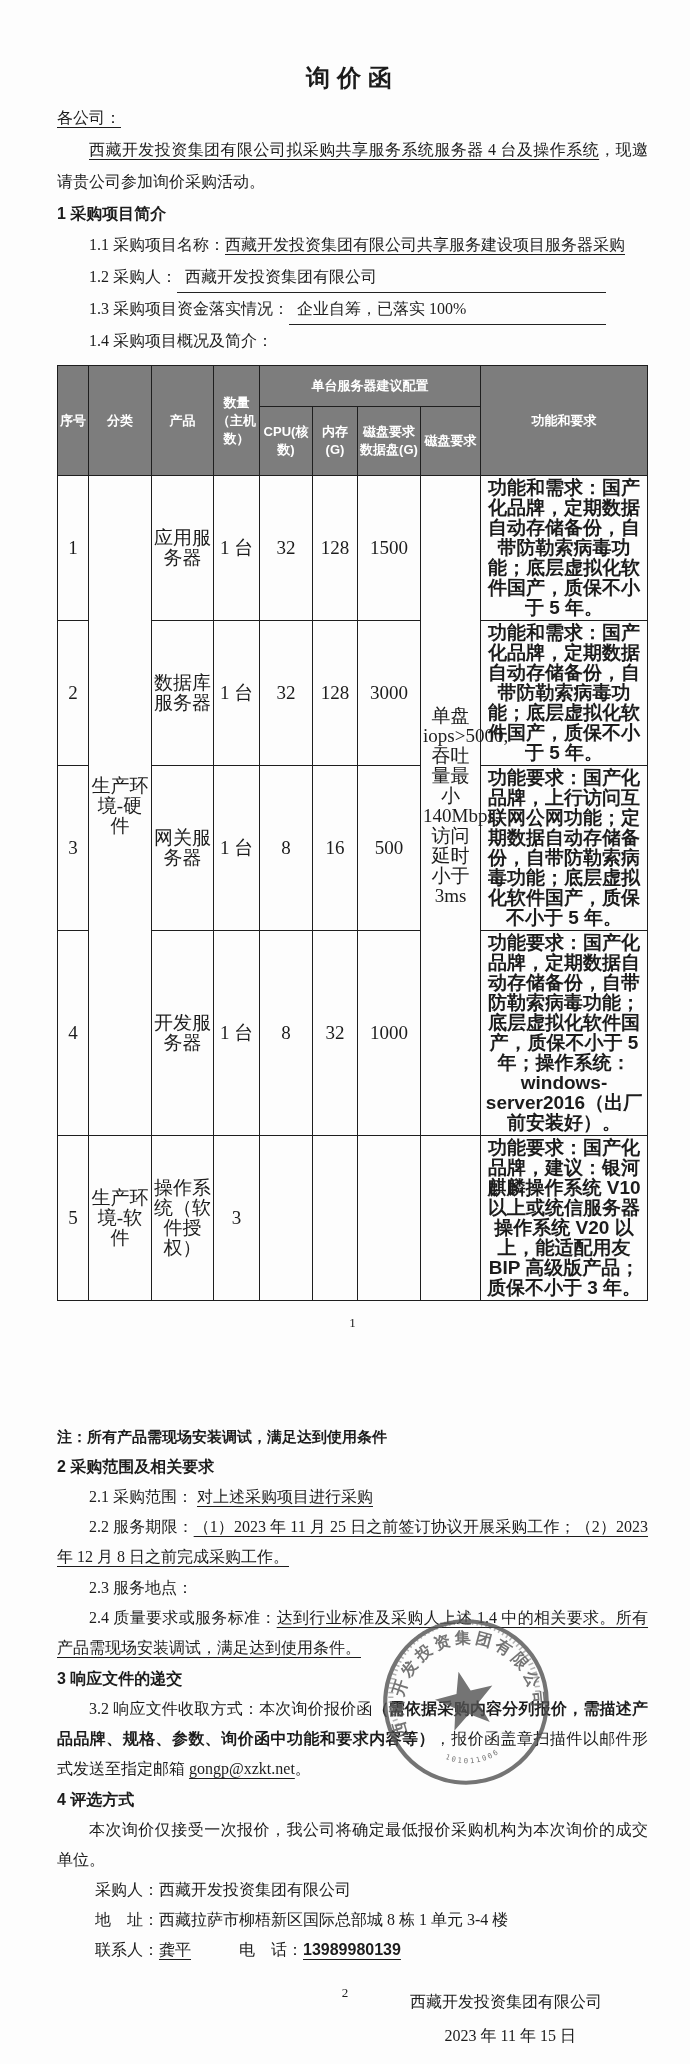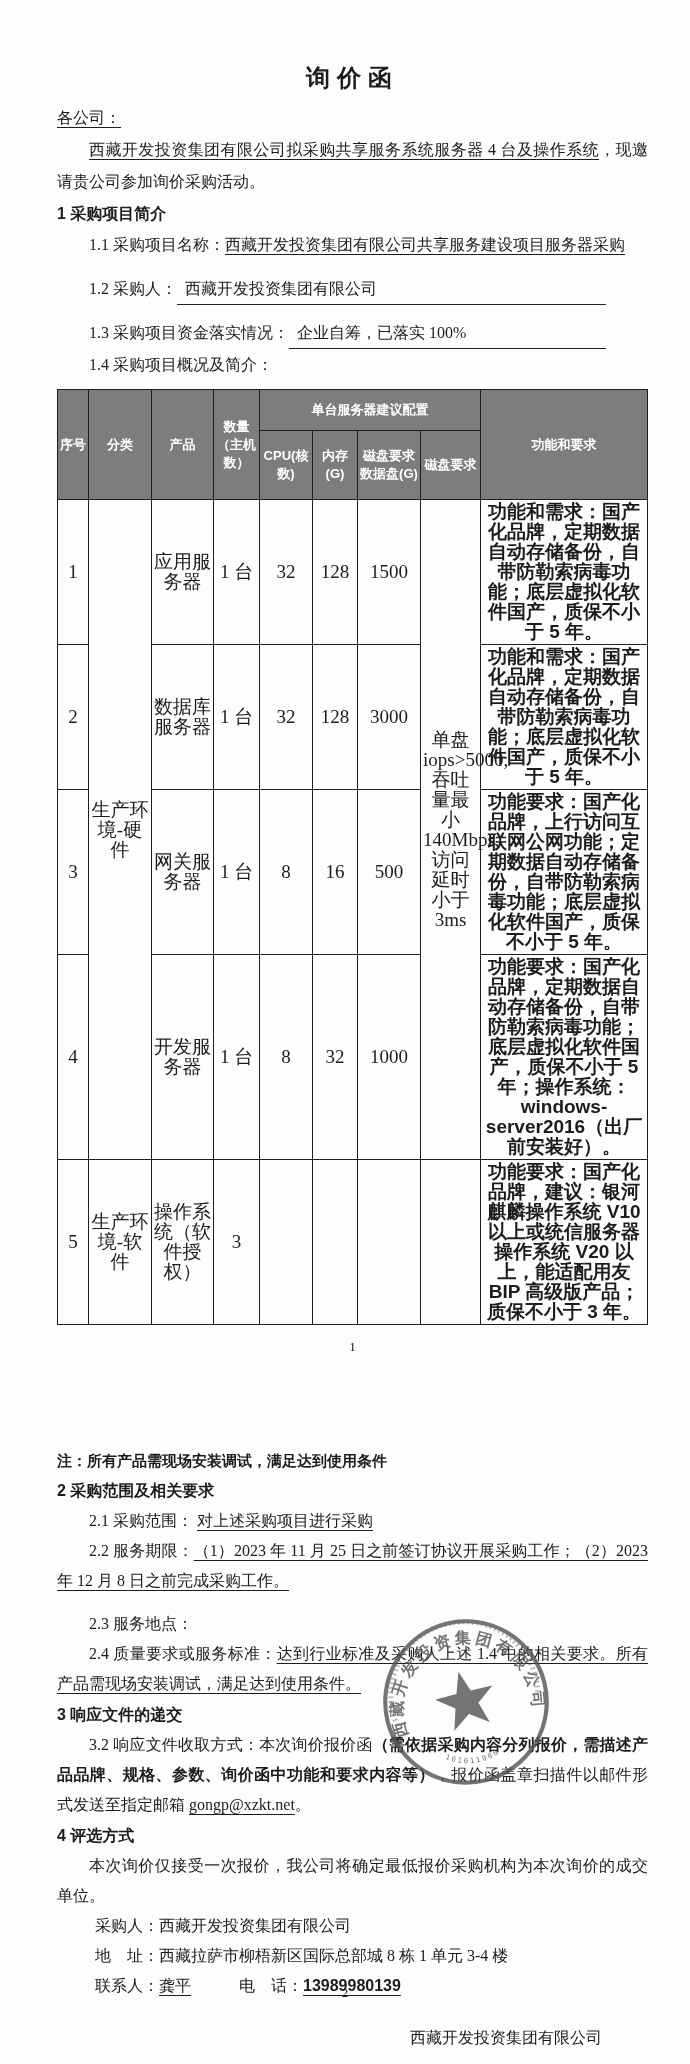--- a/index.html
+++ b/index.html
@@ -9,21 +9,21 @@
   .content{padding:0 42px 0 57px;}
   h1.doc-title{margin:0;padding-top:62px;text-align:center;font-size:24px;font-weight:bold;
         letter-spacing:7px;font-family:"Liberation Serif","DejaVu Serif",serif;}
   .line{font-size:16px;line-height:32px;margin:0;text-align:justify;}
   .p2 .line{line-height:30px;}
   .salutation{margin-top:8px;}
   .u{text-decoration:underline;text-underline-offset:4px;}
   .indent{text-indent:2em;}
   .heading{font-family:"Liberation Sans","DejaVu Sans",sans-serif;font-weight:bold;
         font-size:16px;line-height:31px;margin:0;}
-  .fill-line{display:flex;margin-left:32px;font-size:16px;line-height:31px;padding-right:42px;margin-top:12px;}
+  .fill-line{display:flex;margin-left:32px;font-size:16px;line-height:31px;padding-right:42px;}
   .fill-line .lbl{white-space:nowrap;}
   .fill-line .fill{flex:1;border-bottom:1px solid #222;padding-left:8px;white-space:nowrap;}
   .note{font-family:"Liberation Sans","DejaVu Sans",sans-serif;font-weight:bold;font-size:15px;
         line-height:28px;margin:0;}
   .b{font-weight:bold;font-family:"Liberation Sans","DejaVu Sans",sans-serif;}
   
   table.spec{border-collapse:collapse;width:591px;margin-top:8px;table-layout:fixed;}
   table.spec th,table.spec td{border:1.5px solid #1e1e1e;}
   table.spec thead th{background:#7d7d7d;color:#ffffff;font-family:"Liberation Sans","DejaVu Sans",sans-serif;
         font-weight:bold;font-size:13px;line-height:18px;padding:3px 1px;}

